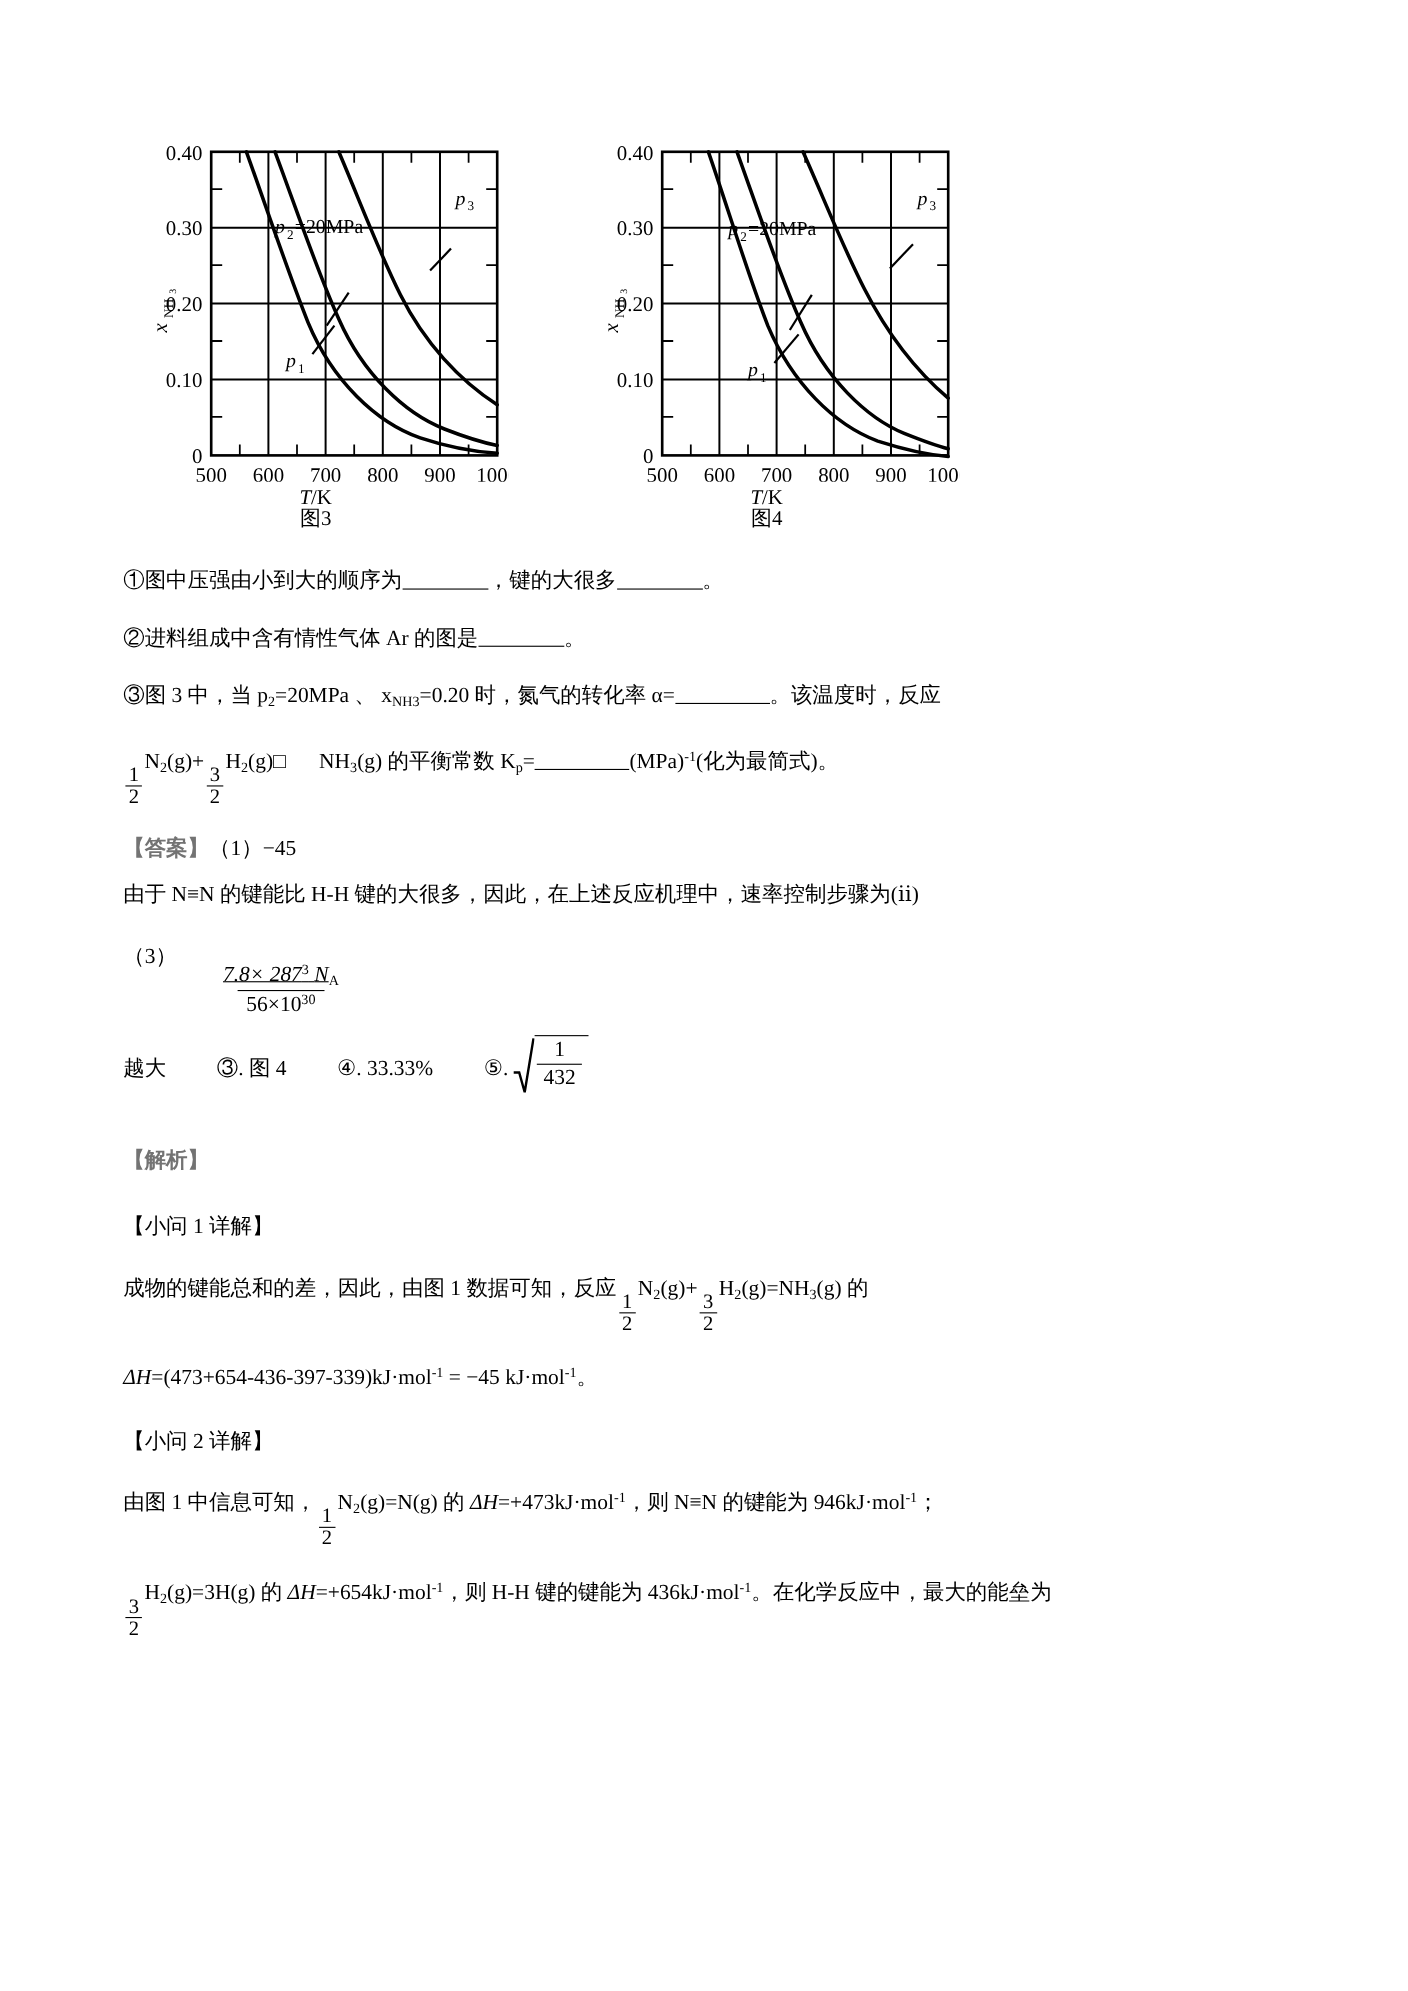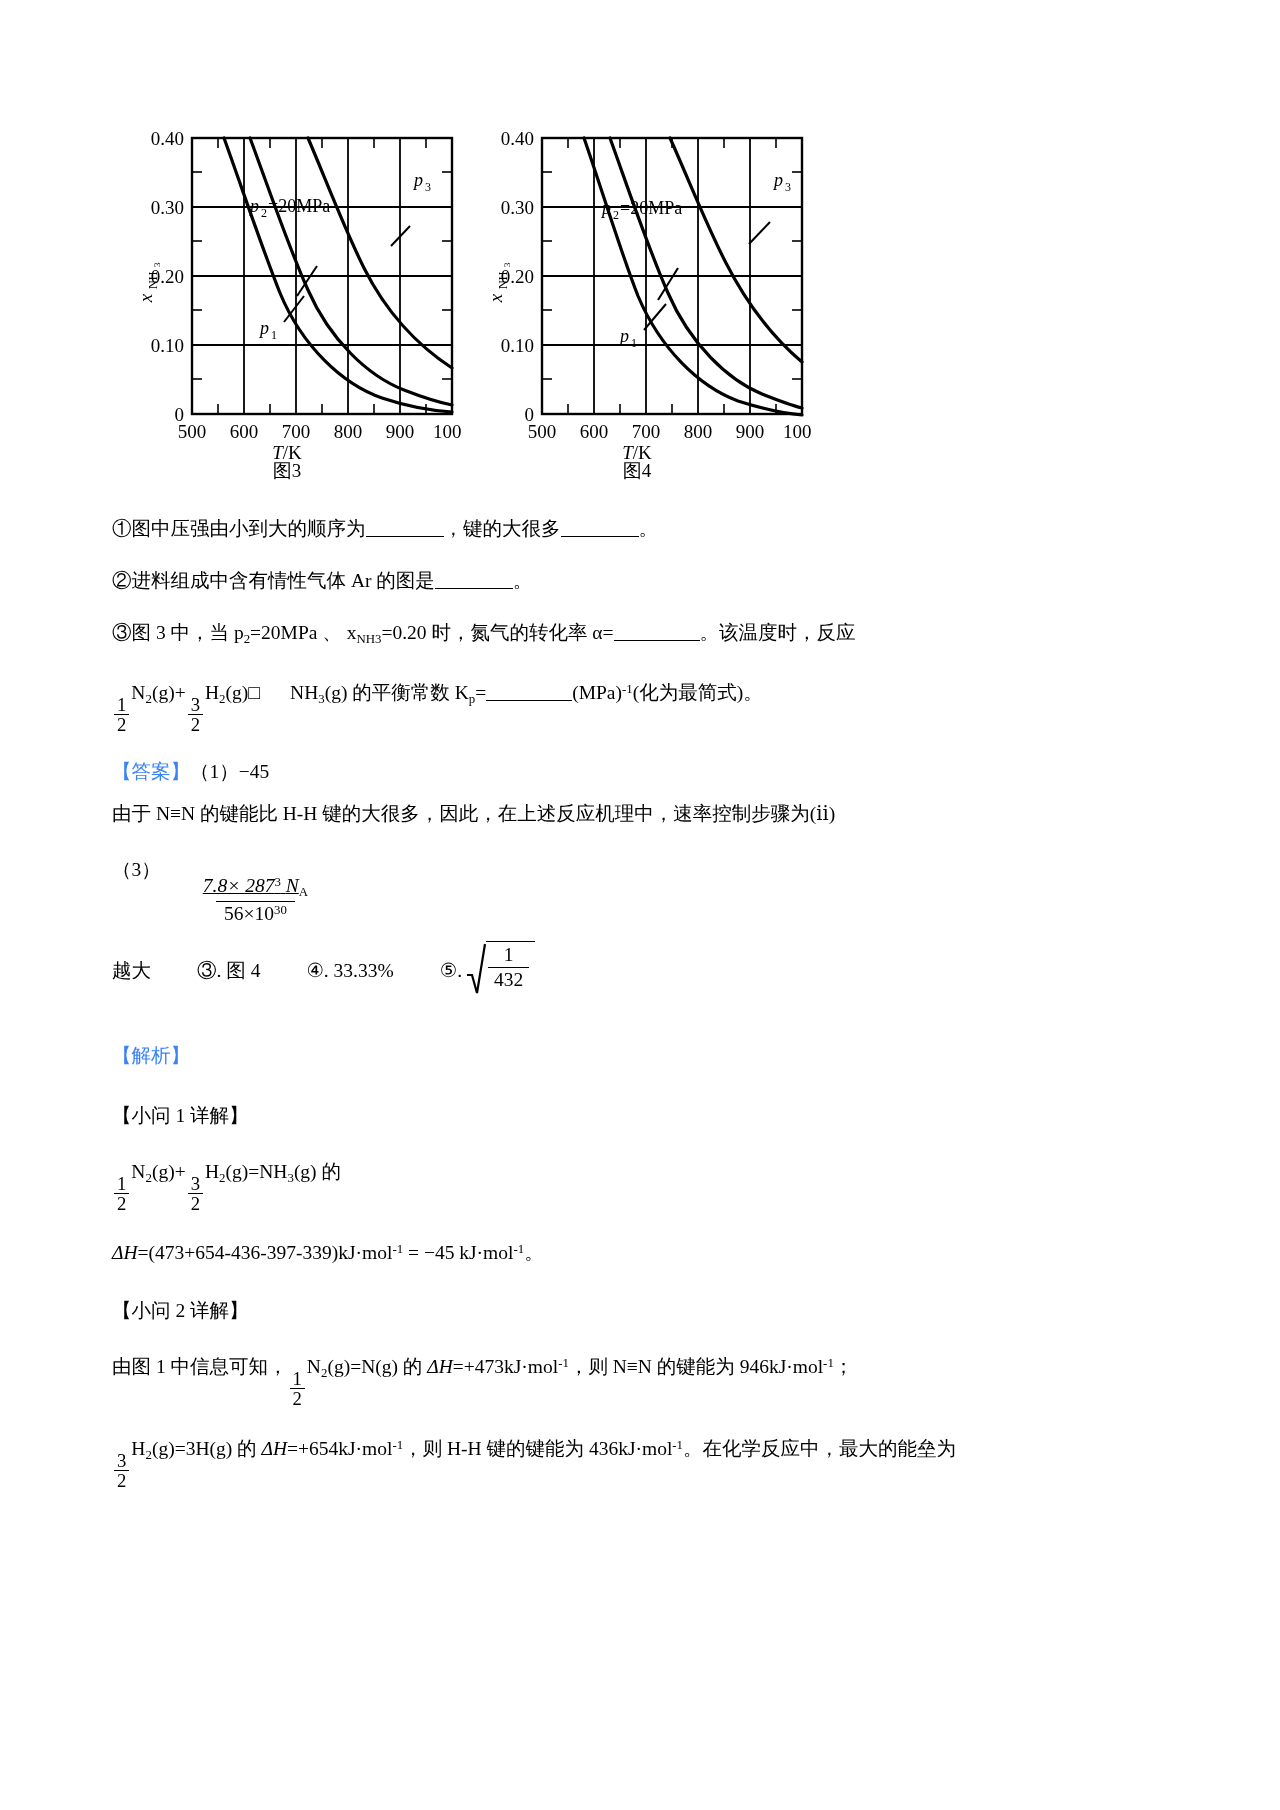--- a/index.html
+++ b/index.html
@@ -21,20 +21,21 @@
     box-sizing: border-box;
     position: relative;
   }
   .content {
     margin: 0 112px 0 112px;
   }
 
   
   .figures-row {
     display: flex;
+    gap: 60px;
     padding-top: 118px;
     align-items: flex-start;
   }
   .figure-block {
     width: 350px;
   }
   .figure-caption {
     text-align: center;
     font-size: 19px;
     margin-top: 20px;
@@ -60,22 +61,22 @@
   .blank {
     display: inline-block;
     min-width: 78px;
     border-bottom: 1.3px solid #000;
     height: 1em;
     vertical-align: -2px;
   }
   .blank.med { min-width: 86px; }
 
   .tag-blue {
-    color: #3b82f6;
-    font-weight: normal;
+    color: #737373;
+    font-weight: bold;
   }
 
   sub { font-size: 0.66em; vertical-align: -0.28em; }
   sup { font-size: 0.66em; vertical-align: 0.5em; }
 
   .ital { font-style: italic; }
 
   
   .frac {
     display: inline-flex;
@@ -360,21 +361,21 @@
     <div class="para" style="margin-top:42px;">
       <span class="tag-blue">【解析】</span>
     </div>
 
     <div class="para" style="margin-top:22px;">
       <span>【小问 1 详解】</span>
     </div>
 
 
     <div class="para" style="margin-top:18px;">
-      <span class="frac">
+      <span>成物的键能总和的差，因此，由图 1 数据可知，反应</span><span class="frac">
           <span class="num">1</span>
           <span class="den">2</span>
         </span><span>N</span><sub>2</sub><span>(g)+</span><span class="frac">
           <span class="num">3</span>
           <span class="den">2</span>
         </span><span>H</span><sub>2</sub><span>(g)=NH</span><sub>3</sub><span>(g) 的</span>
     </div>
 
     <div class="para" style="margin-top:20px;">
       <span class="ital">ΔH</span><span>=(473+654-436-397-339)kJ·mol</span><sup>-1</sup><span> = −45 kJ·mol</span><sup>-1</sup><span>。</span>

